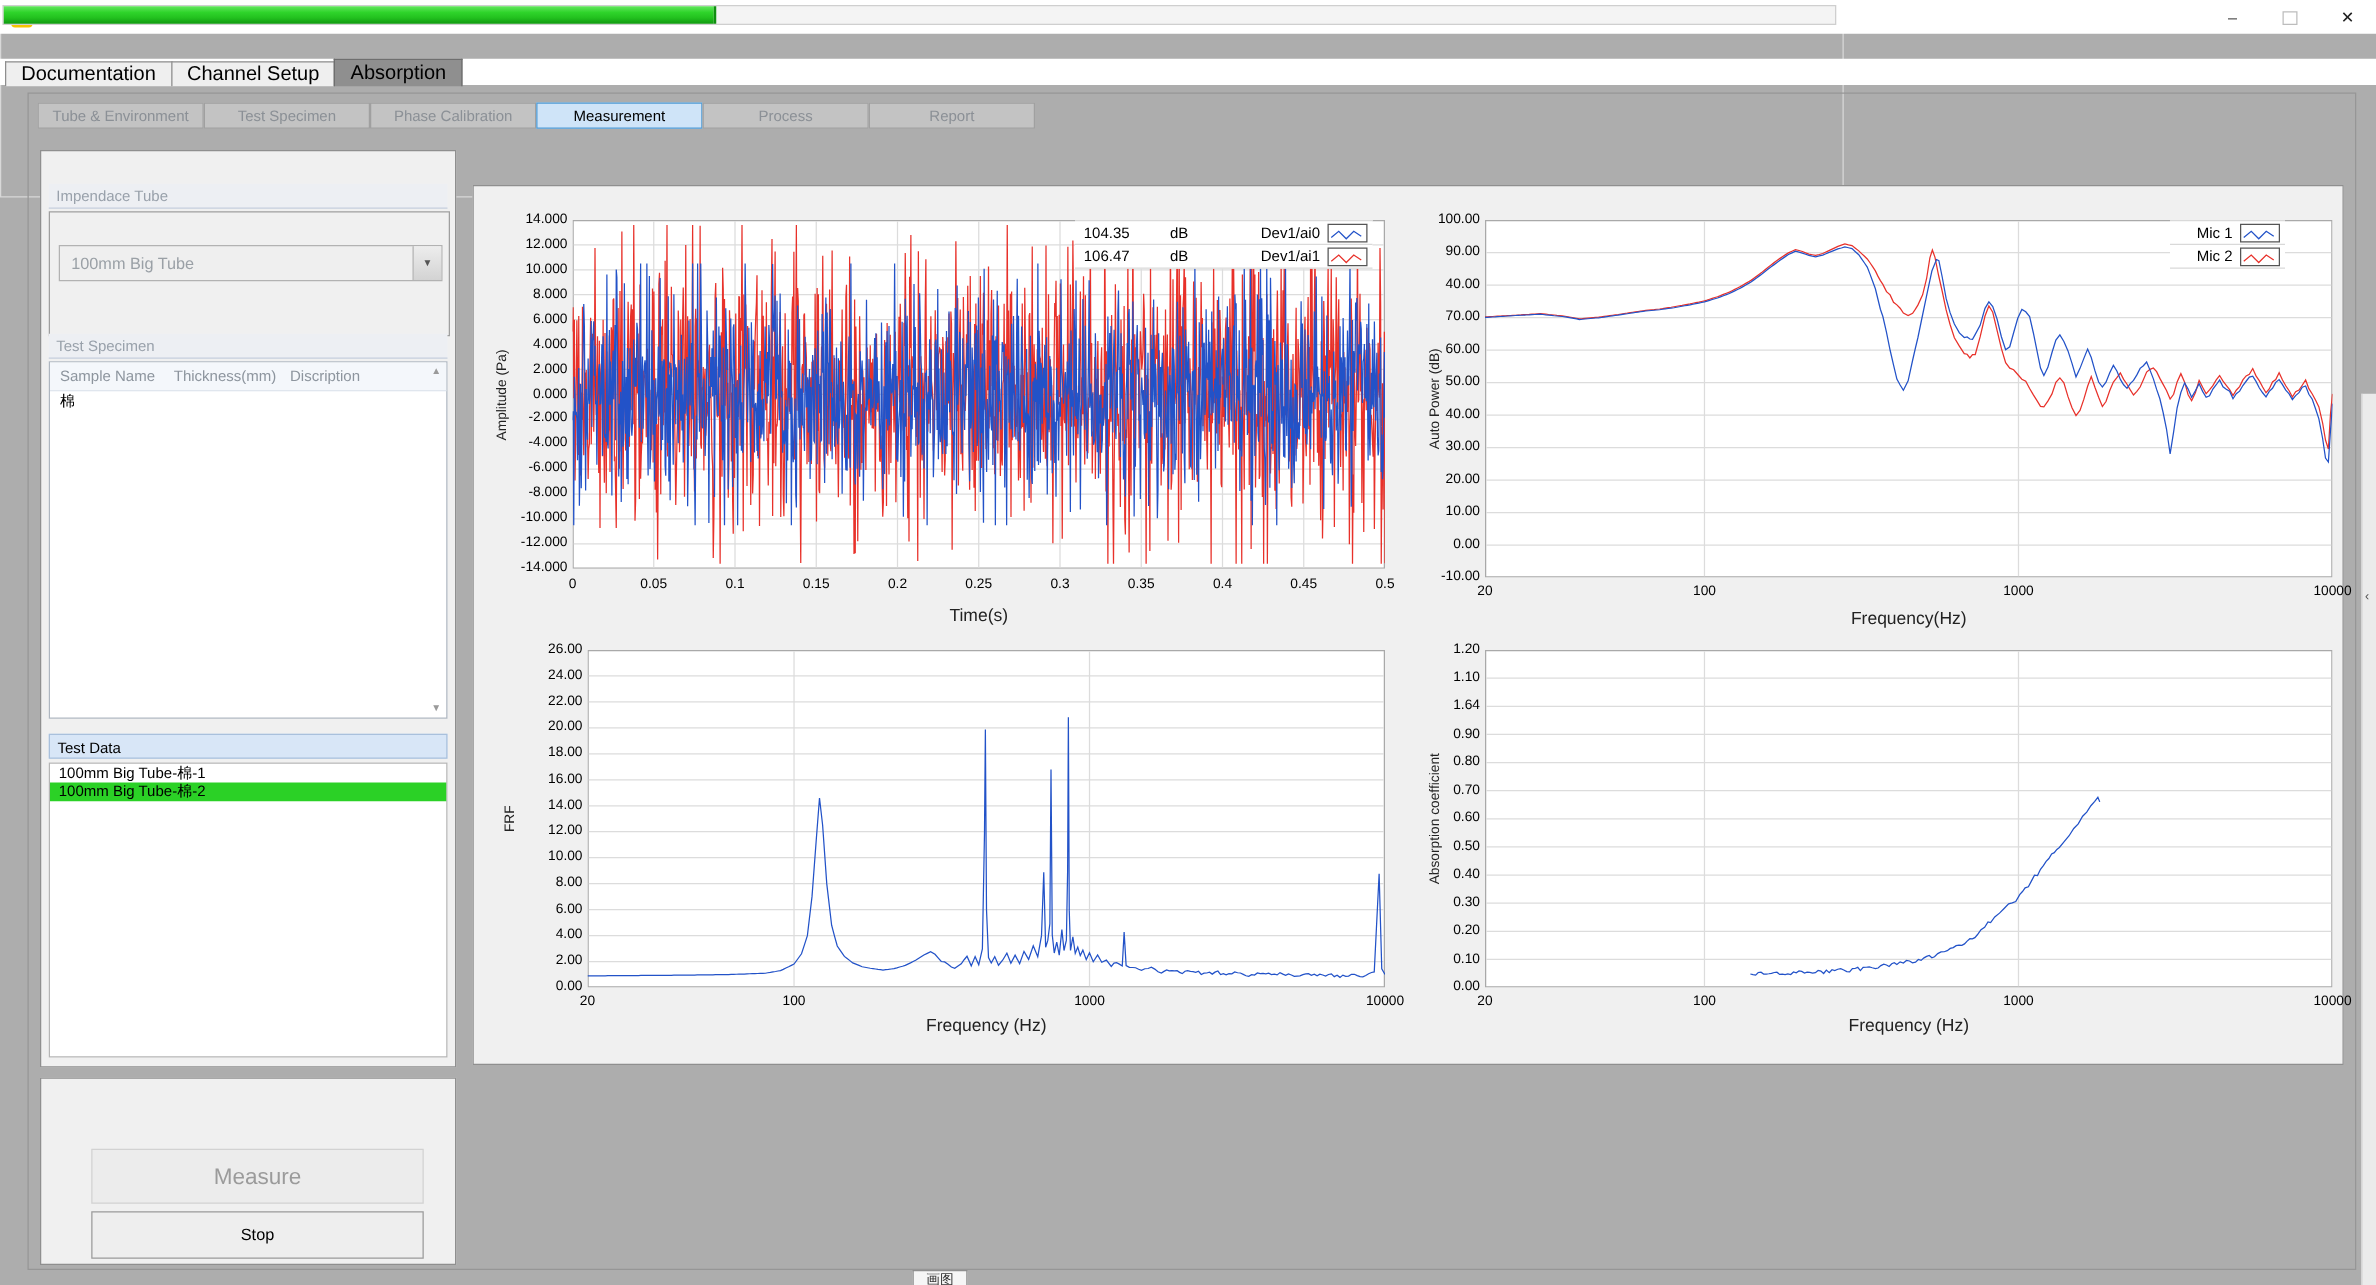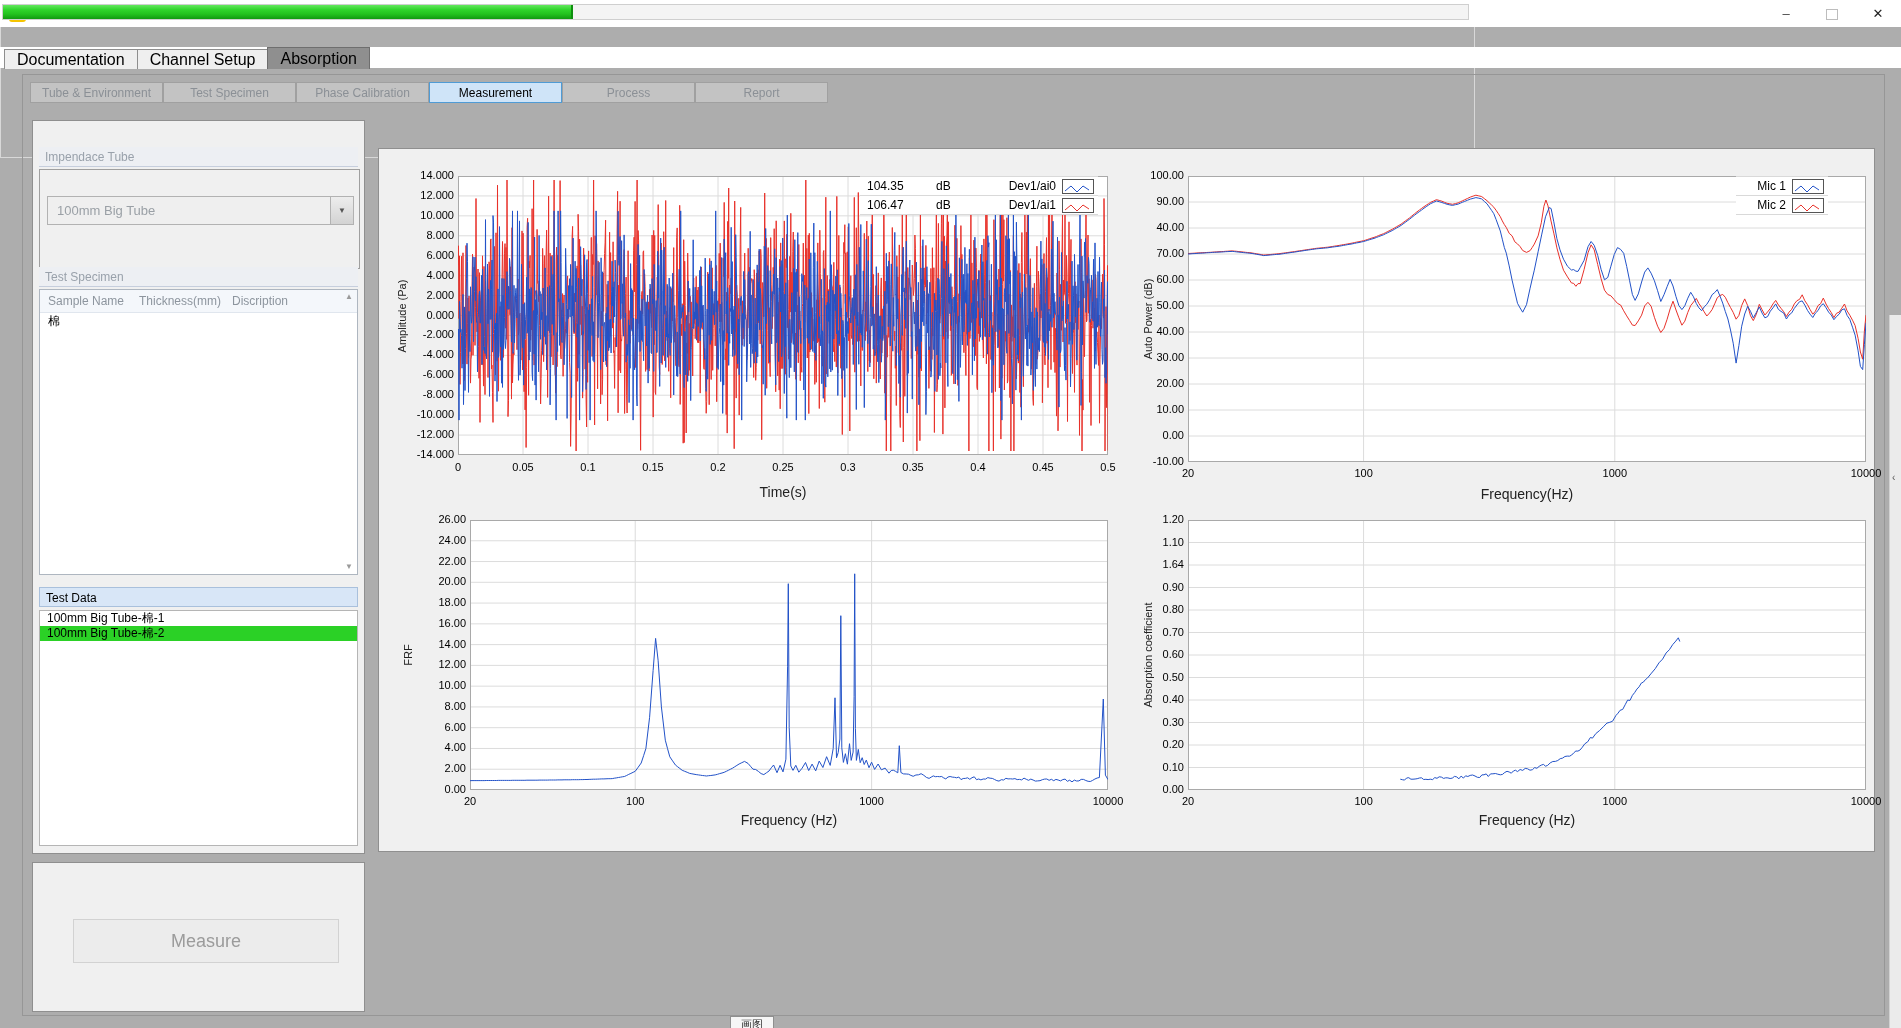--- a/index.html
+++ b/index.html
@@ -149,20 +149,21 @@
     </div>
     <div id="testdata-hdr">Test Data</div>
     <div id="testdata-list">
         <div class="td-item">100mm Big Tube-棉-1</div>
         <div class="td-item" style="background: rgb(43, 209, 38);">100mm Big Tube-棉-2</div>
       </div>
   </div>
 
   <div class="panel" id="buttons-panel">
     <div class="act-btn" id="btn-measure">Measure</div>
+    <div class="act-btn" id="btn-stop">Stop</div>
   </div>
 
   <div class="panel" id="charts-panel"></div>
 
   <div id="chart-layer">
       <div class="tick ytick" style="left: 402px; top: 169px;">14.000</div>
       <div class="tick ytick" style="left: 402px; top: 188.929px;">12.000</div>
       <div class="tick ytick" style="left: 402px; top: 208.857px;">10.000</div>
       <div class="tick ytick" style="left: 402px; top: 228.786px;">8.000</div>
       <div class="tick ytick" style="left: 402px; top: 248.714px;">6.000</div>

